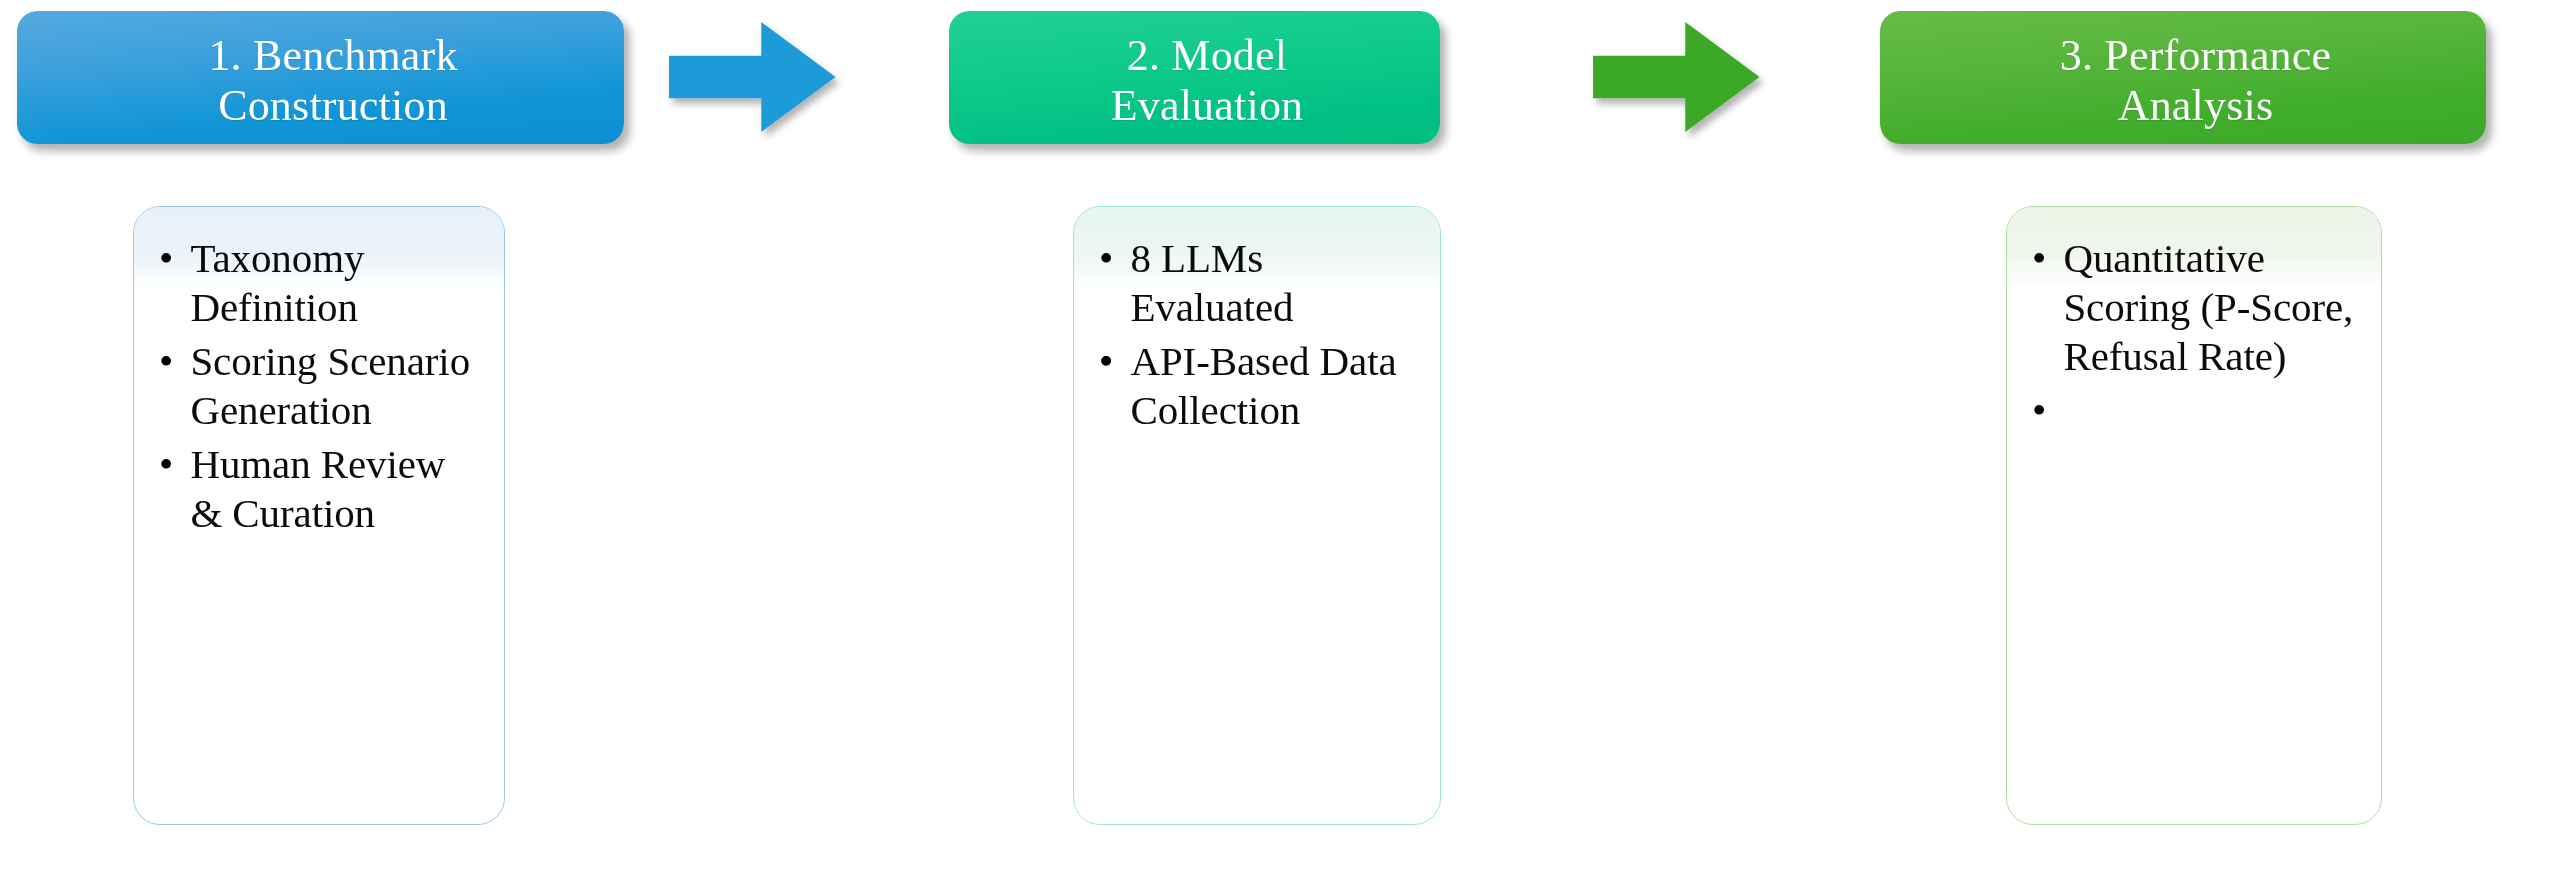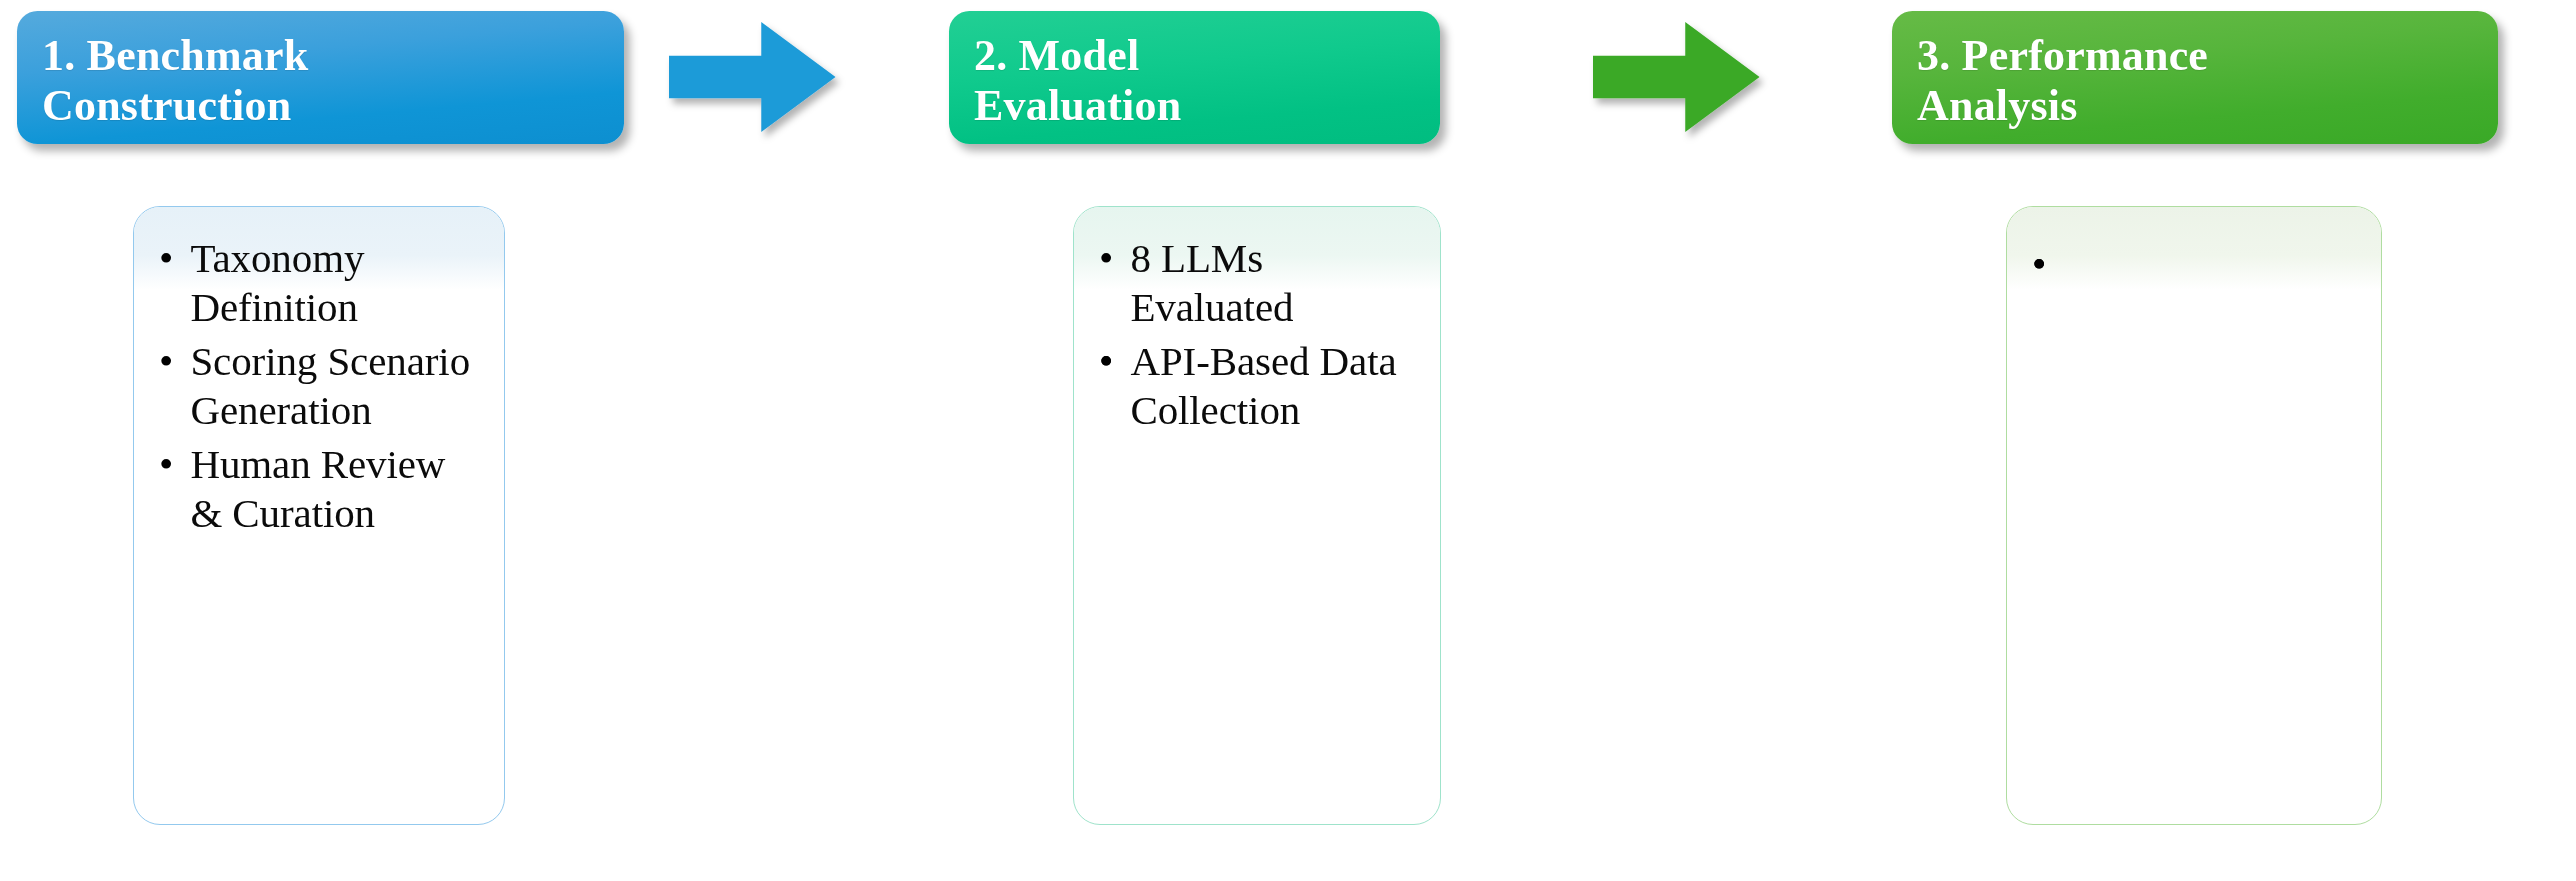--- a/index.html
+++ b/index.html
@@ -50,31 +50,31 @@
     background: linear-gradient(175deg, #55aadd 0%, #3ba0dc 34%, #0f95d6 72%, #0d8fd0 100%);
     width: 607px;
   }
   .stage.s2 .header-block {
     background: linear-gradient(175deg, #22cf94 0%, #10ca8d 40%, #02c184 75%, #01bd80 100%);
     width: 491px;
   }
   .stage.s3 .header-block {
     background: linear-gradient(175deg, #66bb46 0%, #57b53c 35%, #41ad2c 72%, #3aa927 100%);
     width: 606px;
-    margin-left: 12px;
   }
 
   .header-title {
     color: #ffffff;
-    font-weight: bold;
+    font-weight: normal;
     font-size: 44px;
     line-height: 1.13;
     letter-spacing: 0.2px;
     white-space: pre-line;
     text-shadow: 0 0.8px 0.8px rgba(0,0,0,0.10);
+    text-align: center;
   }
 
   
   .bullet-card {
     position: absolute;
     top: 206px;
     width: 372px;
     height: 619px;
     border-radius: 27px;
     background: #ffffff;
@@ -214,20 +214,21 @@
   <div class="stage s3">
     <div class="header-block">
       <div class="header-title">3. Performance
 Analysis</div>
     </div>
     <div class="bullet-card">
       <div class="card-wash"></div>
       <ul class="bullet-list">
         <li class="bullet-item">
           <span class="bullet-dot">•</span>
+          <span>Quantitative Scoring (P-Score, Refusal Rate)</span>
         </li>
         <li class="bullet-item">
           <span class="bullet-dot">•</span>
         </li>
       </ul>
     </div>
   </div>
 
 </div>
 

